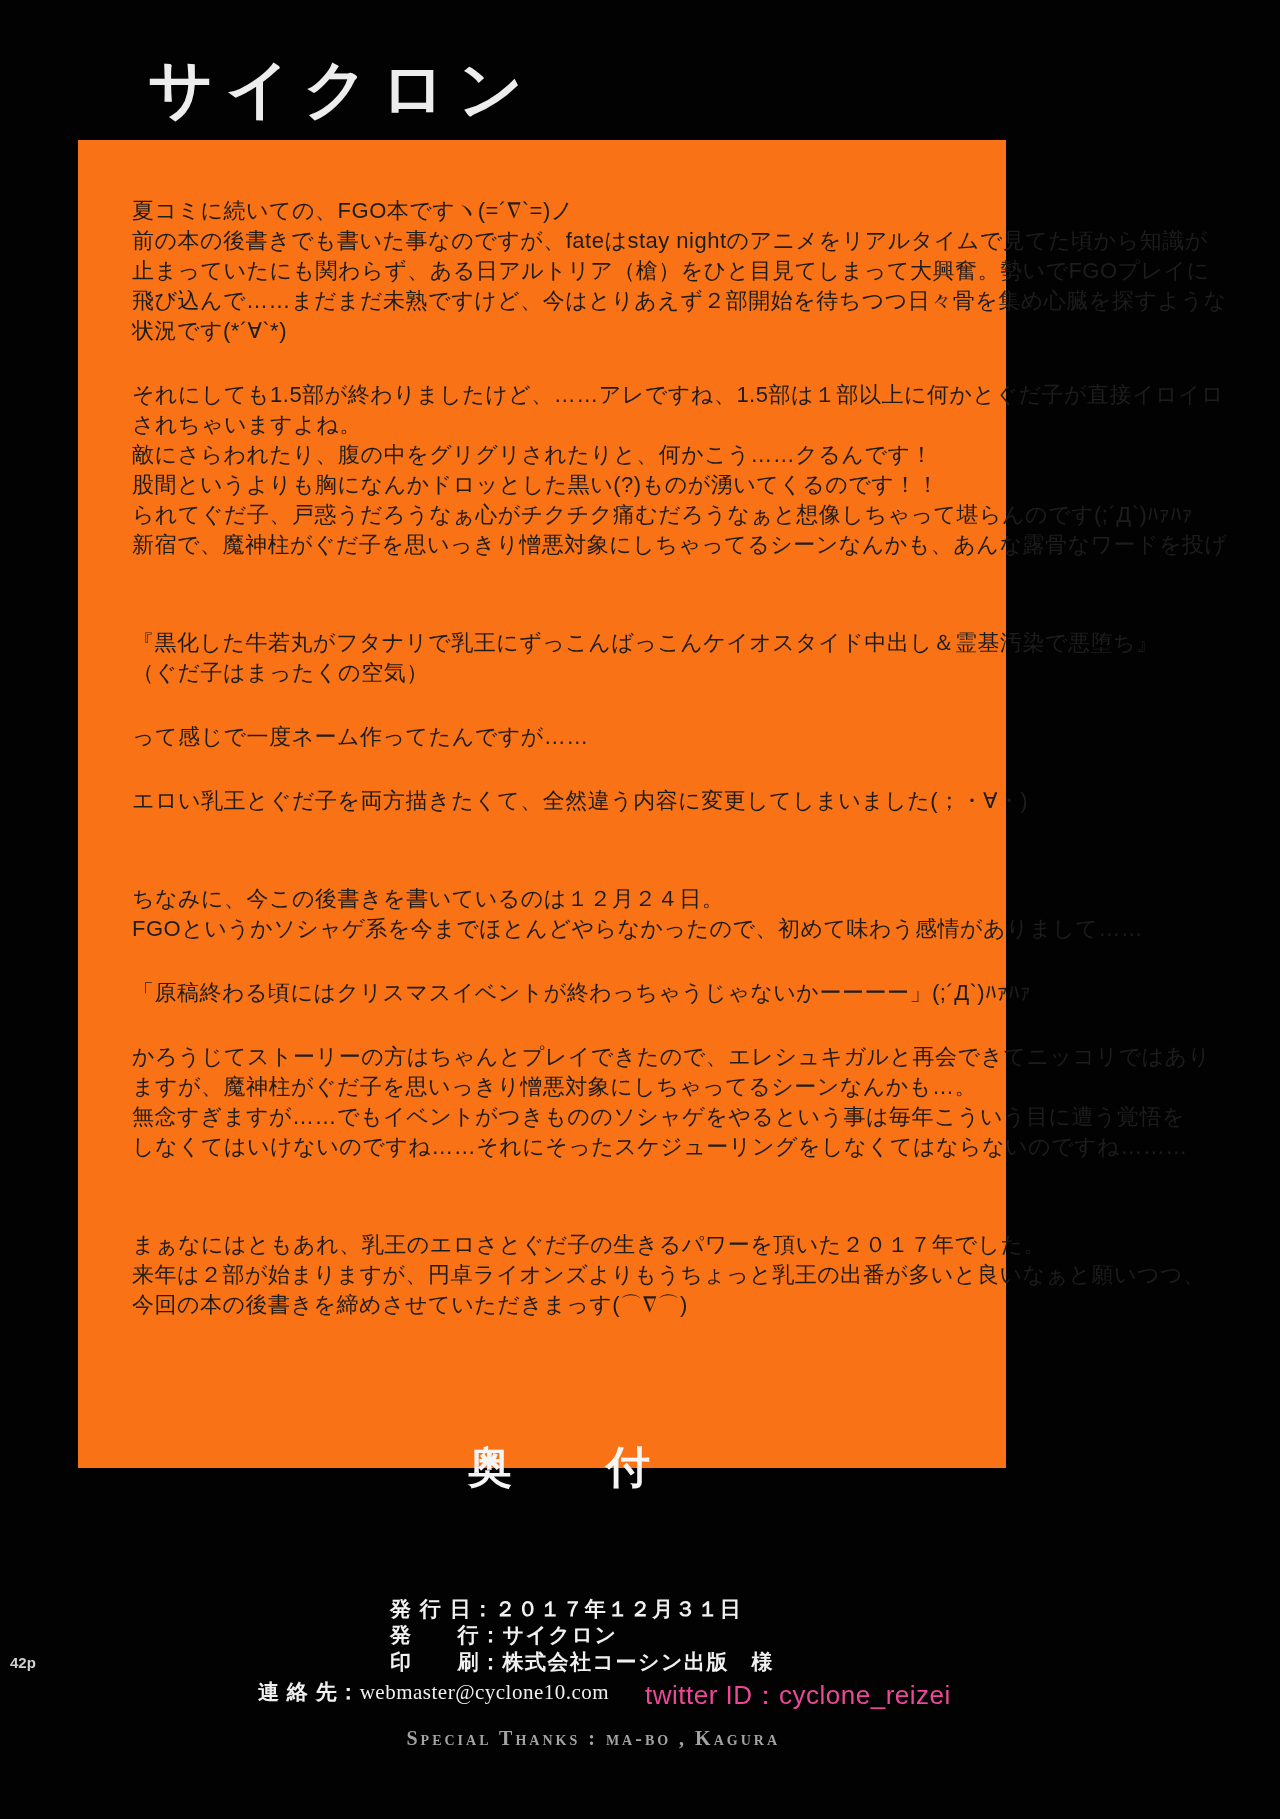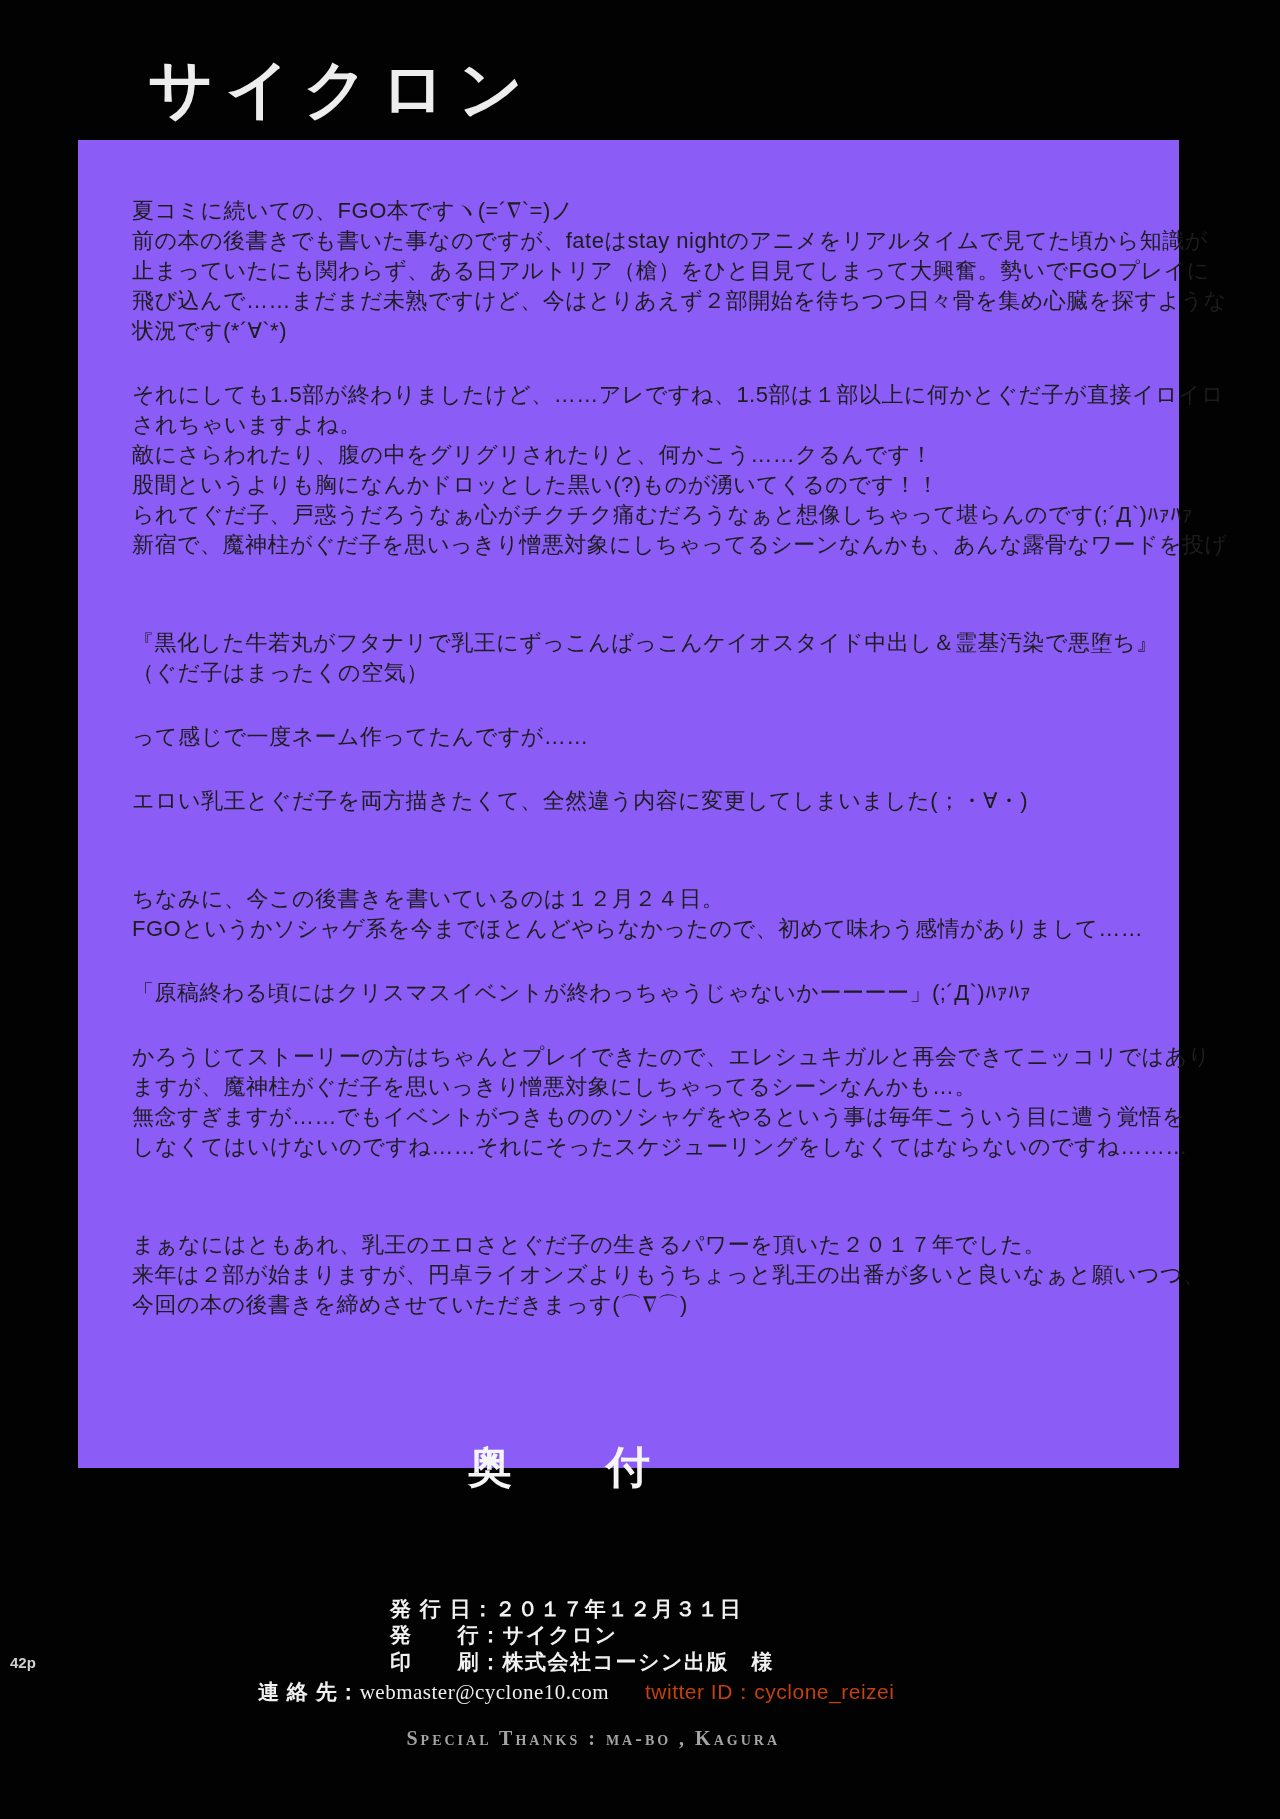--- a/index.html
+++ b/index.html
@@ -9,22 +9,22 @@
     background:#020202;
     font-family:"Liberation Sans",sans-serif;
     overflow:hidden;
   }
   .page-title{
     position:absolute;left:148px;top:46px;margin:0;
     color:#ededed;font-size:64px;font-weight:600;letter-spacing:12px;
   }
   .paper{
     position:absolute;left:78px;top:140px;
-    width:1101px;height:1328px;
-    background:#8b5cf6;
+    width:928px;height:1328px;
+    background:#f97316;
   }
   .afterword-text{
     padding:56px 36px 0 54px;
     color:#1d1d1d;font-size:22px;
   }
   .text-line{height:30px;line-height:30px;white-space:nowrap;letter-spacing:0.5px;}
   .text-line.blank{height:34px;}
   .colophon-title{
     position:absolute;left:468px;top:1438px;margin:0;
     color:#f5f5f5;font-size:44px;font-weight:600;letter-spacing:2px;
@@ -38,21 +38,21 @@
   .row-2{top:1621px;}
   .row-3{top:1648px;}
   .contact-row{
     position:absolute;left:258px;top:1678px;
     color:#f0f0f0;font-size:21px;letter-spacing:1px;font-weight:600;
     white-space:nowrap;
   }
   .contact-value{font-family:"Liberation Serif",serif;font-weight:500;letter-spacing:0.5px;}
   .twitter-row{
     position:absolute;left:645px;top:1678px;
-    color:#c2410c;font-size:21px;letter-spacing:0.5px;font-weight:500;
+    color:#ec4899;font-size:26px;letter-spacing:0.5px;font-weight:500;
     white-space:nowrap;
   }
   .special-thanks{
     position:absolute;left:330px;top:1727px;width:450px;text-align:right;
     color:#a3a3a3;font-size:20px;font-weight:600;
     font-family:"Liberation Serif",serif;
     font-variant:small-caps;letter-spacing:3px;
     white-space:nowrap;
   }
   .page-number{

